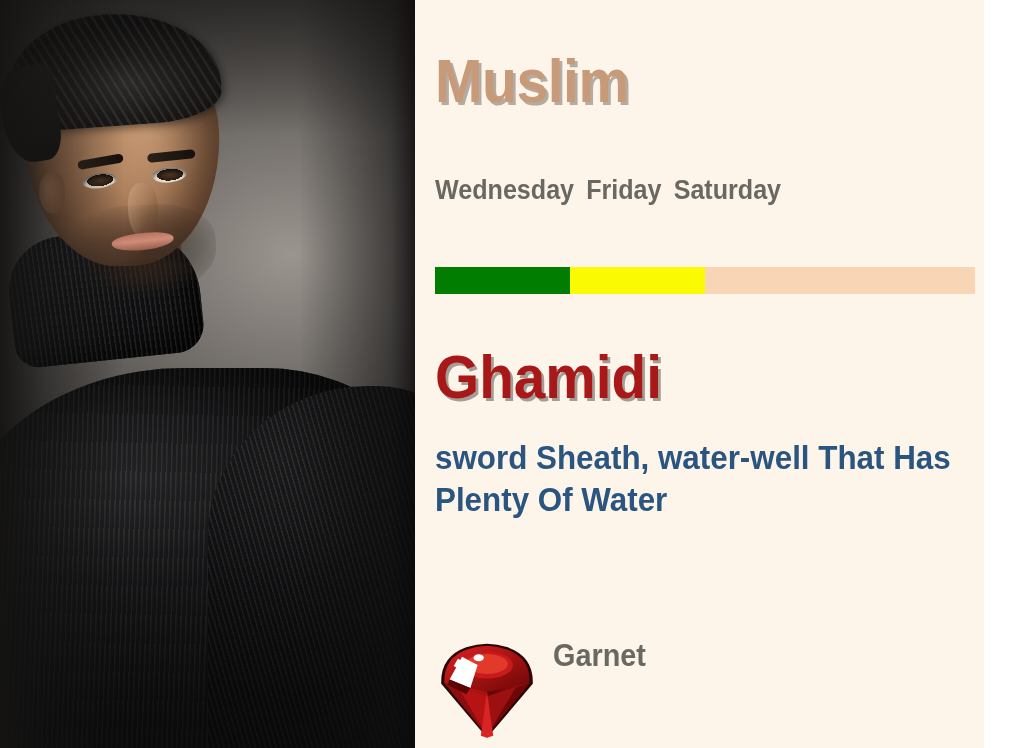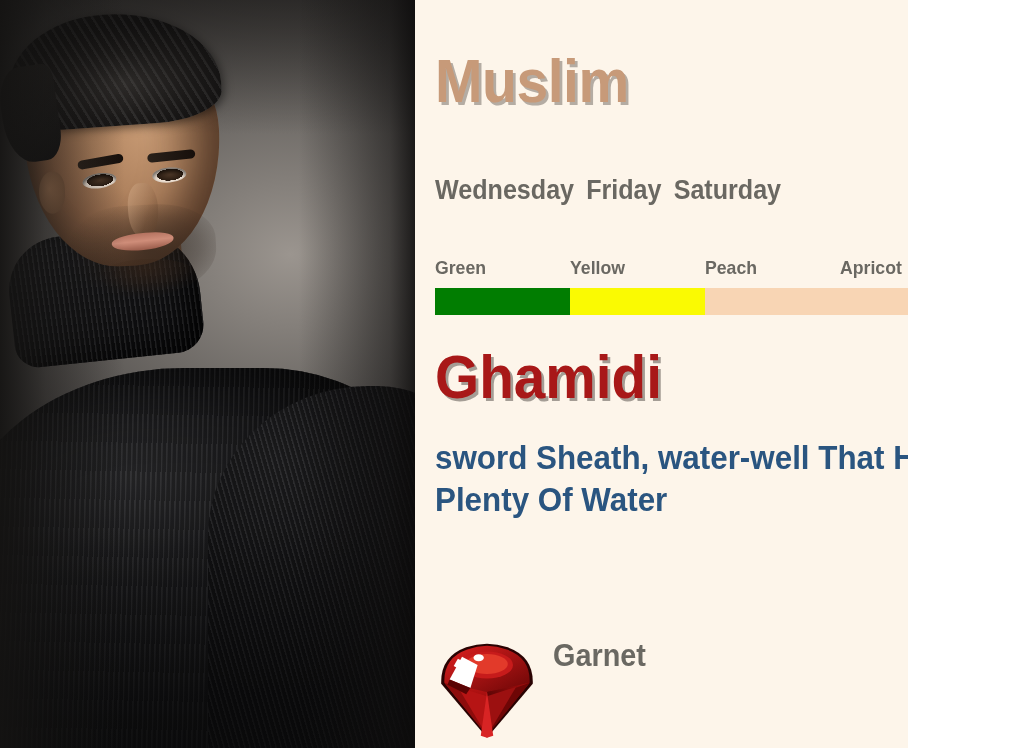--- a/index.html
+++ b/index.html
@@ -6,21 +6,21 @@
     margin: 0;
     padding: 0;
     background: #ffffff;
   }
   body {
     font-family: "Liberation Sans", sans-serif;
   }
 
   #card {
     position: relative;
-    width: 908px;
+    width: 984px;
     height: 748px;
     overflow: hidden;
     background: #84cc16;
     box-sizing: border-box;
   }
 
   
   #photo-panel {
     position: absolute;
     left: 0;
@@ -397,26 +397,20 @@
 
     <div id="religion-title">Muslim</div>
 
     <div id="days-row">
       <span class="day-item">Wednesday</span>
       <span class="day-item">Friday</span>
       <span class="day-item">Saturday</span>
     </div>
 
     <div id="colors-block">
-      <div id="color-labels">
-        <span class="color-label">Green</span>
-        <span class="color-label">Yellow</span>
-        <span class="color-label">Peach</span>
-        <span class="color-label">Apricot</span>
-      </div>
       <div id="color-bar">
         <span class="color-swatch" style="background: rgb(1, 125, 1);"></span>
         <span class="color-swatch" style="background: rgb(250, 250, 2);"></span>
         <span class="color-swatch" style="background: rgb(248, 213, 180);"></span>
         <span class="color-swatch" style="background: rgb(248, 213, 180);"></span>
       </div>
     </div>
 
     <div id="name-title">Ghamidi</div>
 

